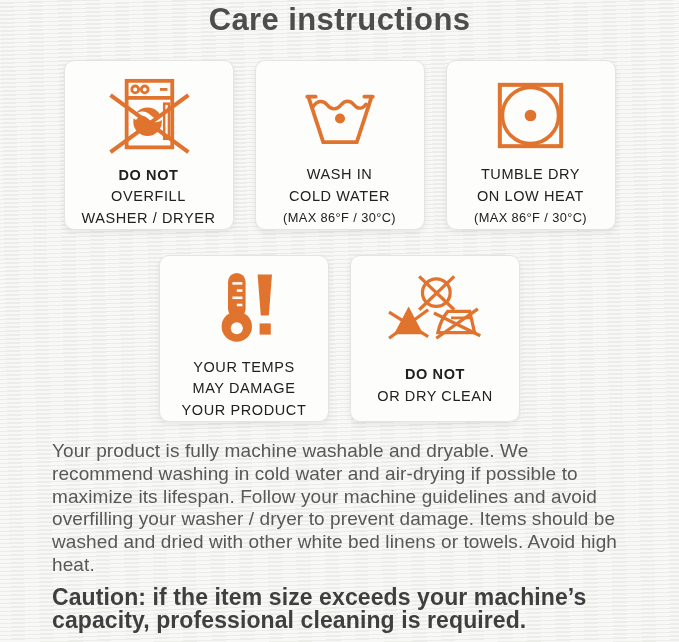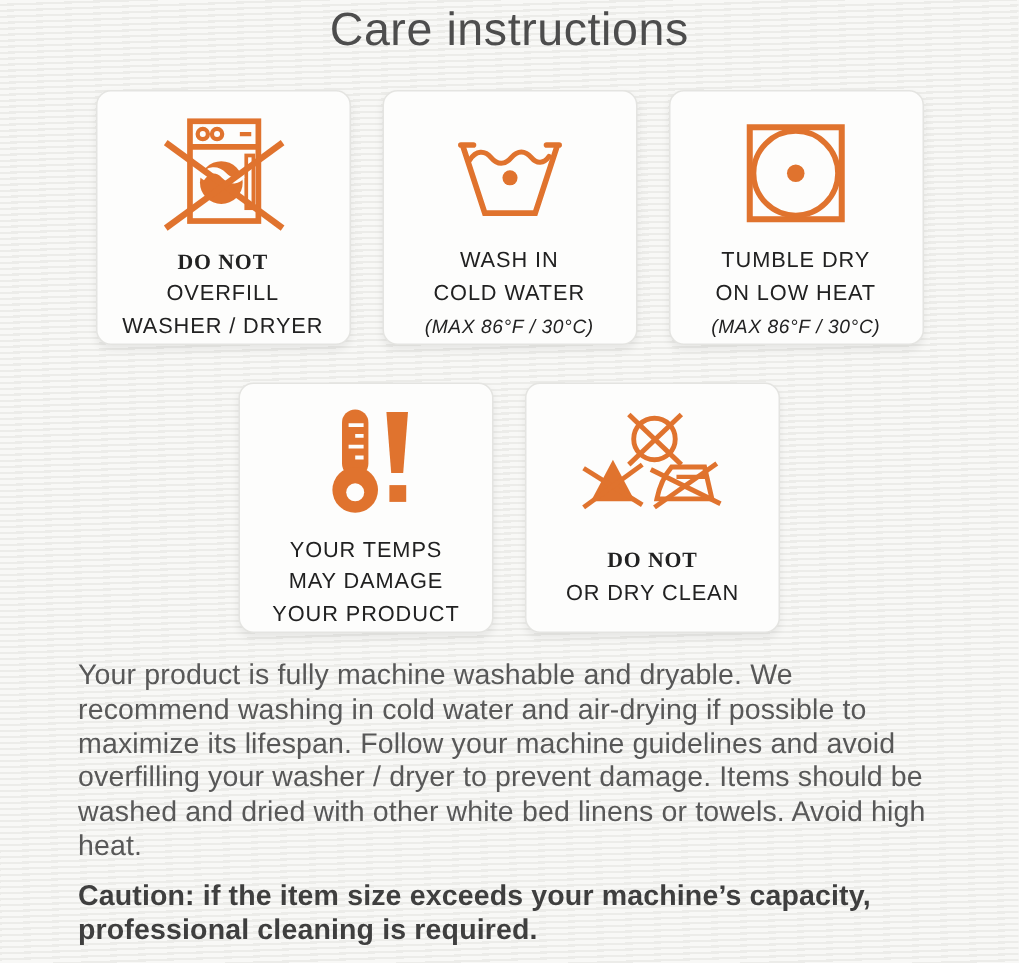--- a/index.html
+++ b/index.html
@@ -10,21 +10,21 @@
     overflow:hidden;
     font-family:"Liberation Sans",sans-serif;
     background-color:#f4f4f2;
     background-image:repeating-linear-gradient(178deg,
       #f8f8f6 0px,#f8f8f6 2.5px,#ecece9 2.5px,#ecece9 4px);
   }
   .title{
     padding-top:1px;
     text-align:center;
     font-size:31px;
-    font-weight:400;
+    font-weight:700;
     letter-spacing:.4px;
     color:#4d4d4d;
     line-height:38px;
   }
   .card-row{
     display:flex;
     justify-content:center;
     gap:21px;
   }
   .row-1{margin-top:21px;}
@@ -47,41 +47,40 @@
   }
   .label{
     margin-top:4px;
     text-align:center;
     color:#212121;
     font-size:14.5px;
     line-height:21.5px;
     letter-spacing:.6px;
   }
   .label .line{white-space:nowrap;}
-  .label .bold{font-weight:700;font-family:Liberation Serif, serif;}
+  .label .bold{font-weight:700;}
   .label .note{
     font-size:12.8px;
     letter-spacing:.4px;
     line-height:22px;
-    font-style:italic;
   }
   .copy{
     margin:18px 44px 0 52px;
     width:582px;
     color:#585858;
     font-size:19px;
     line-height:22.8px;
     letter-spacing:.1px;
   }
   .caution{
     margin:9px 44px 0 52px;
     width:560px;
     color:#3f3f3f;
     font-weight:700;
-    font-size:19px;
+    font-size:23px;
     line-height:23.5px;
     letter-spacing:.1px;
   }
   svg{display:block;}
 </style>
 </head>
 <body>
 
 <div class="page">
 

